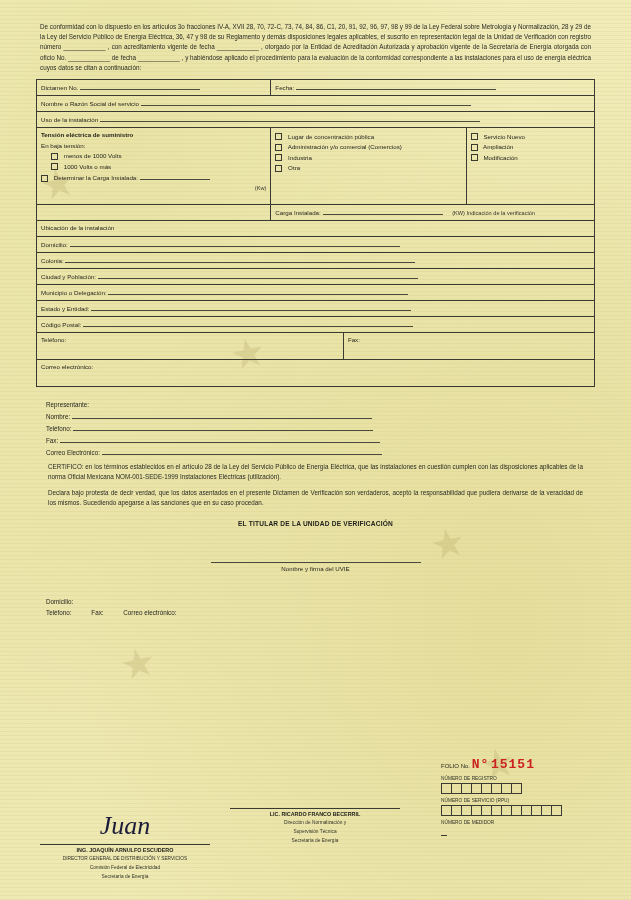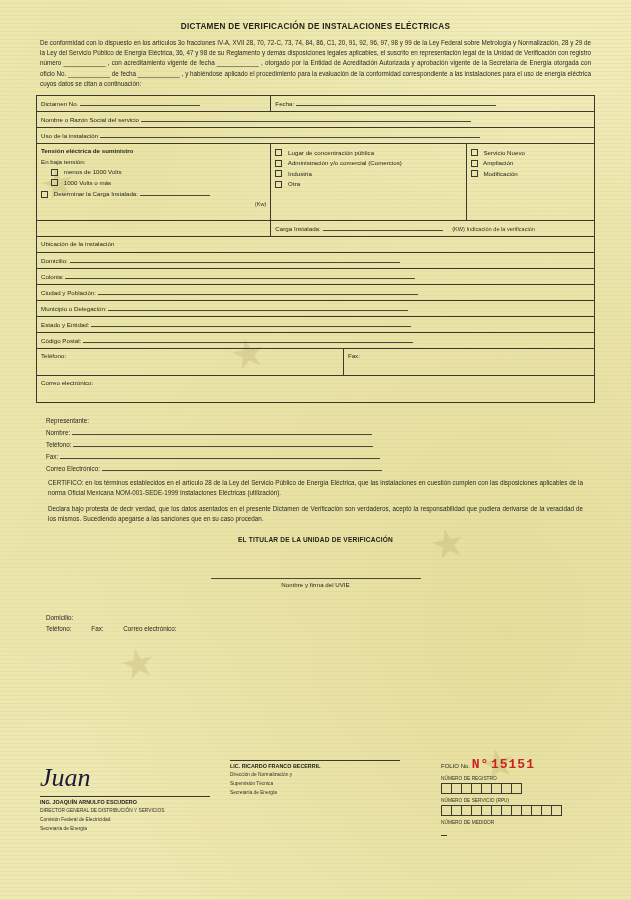--- a/index.html
+++ b/index.html
@@ -162,21 +162,23 @@
   }
   .mini-lbl { font-size: 4.8px; color: #33332a; margin-top: 4px; }
   .sig-area {
     position: absolute;
     left: 0; right: 0;
     top: 760px;
     height: 120px;
   }
   .sig {
     position: absolute;
+    text-align: center;
     width: 170px;
+    margin-top: 48px;
   }
   .sig .scribble {
     height: 36px;
     font-family: "Liberation Serif", serif;
     font-size: 26px;
     color: #1c1c3a;
     font-style: italic;
     line-height: 36px;
     overflow: hidden;
   }
@@ -202,21 +204,20 @@
   <div class="watermarks">
     <div class="wm" style="left:40px; top:160px;">★</div>
     <div class="wm" style="left:230px; top:330px;">★</div>
     <div class="wm" style="left:430px; top:520px;">★</div>
     <div class="wm" style="left:120px; top:640px;">★</div>
     <div class="wm" style="left:480px; top:740px;">★</div>
   </div>
 
   <div class="sheet">
 
-    <div class="doc-title">DICTAMEN DE VERIFICACIÓN DE INSTALACIONES ELÉCTRICAS</div>
 
     <p class="para">De conformidad con lo dispuesto en los artículos 3o fracciones IV-A, XVII 28, 70, 72-C, 73, 74, 84, 86, C1, 20, 91, 92, 96, 97, 98 y 99 de la Ley Federal sobre Metrología y Normalización, 28 y 29 de la Ley del Servicio Público de Energía Eléctrica, 36, 47 y 98 de su Reglamento y demás disposiciones legales aplicables, el suscrito en representación legal de la Unidad de Verificación con registro número ____________ , con acreditamiento vigente de fecha ____________ , otorgado por la Entidad de Acreditación Autorizada y aprobación vigente de la Secretaría de Energía otorgada con oficio No. ____________ de fecha ____________ , y habiéndose aplicado el procedimiento para la evaluación de la conformidad correspondiente a las instalaciones para el uso de energía eléctrica cuyos datos se citan a continuación:</p>
 
     <table class="form">
       <colgroup>
         <col style="width:42%">
           <col style="width:13%">
           <col style="width:22%">
           <col style="width:23%">
       </colgroup>

